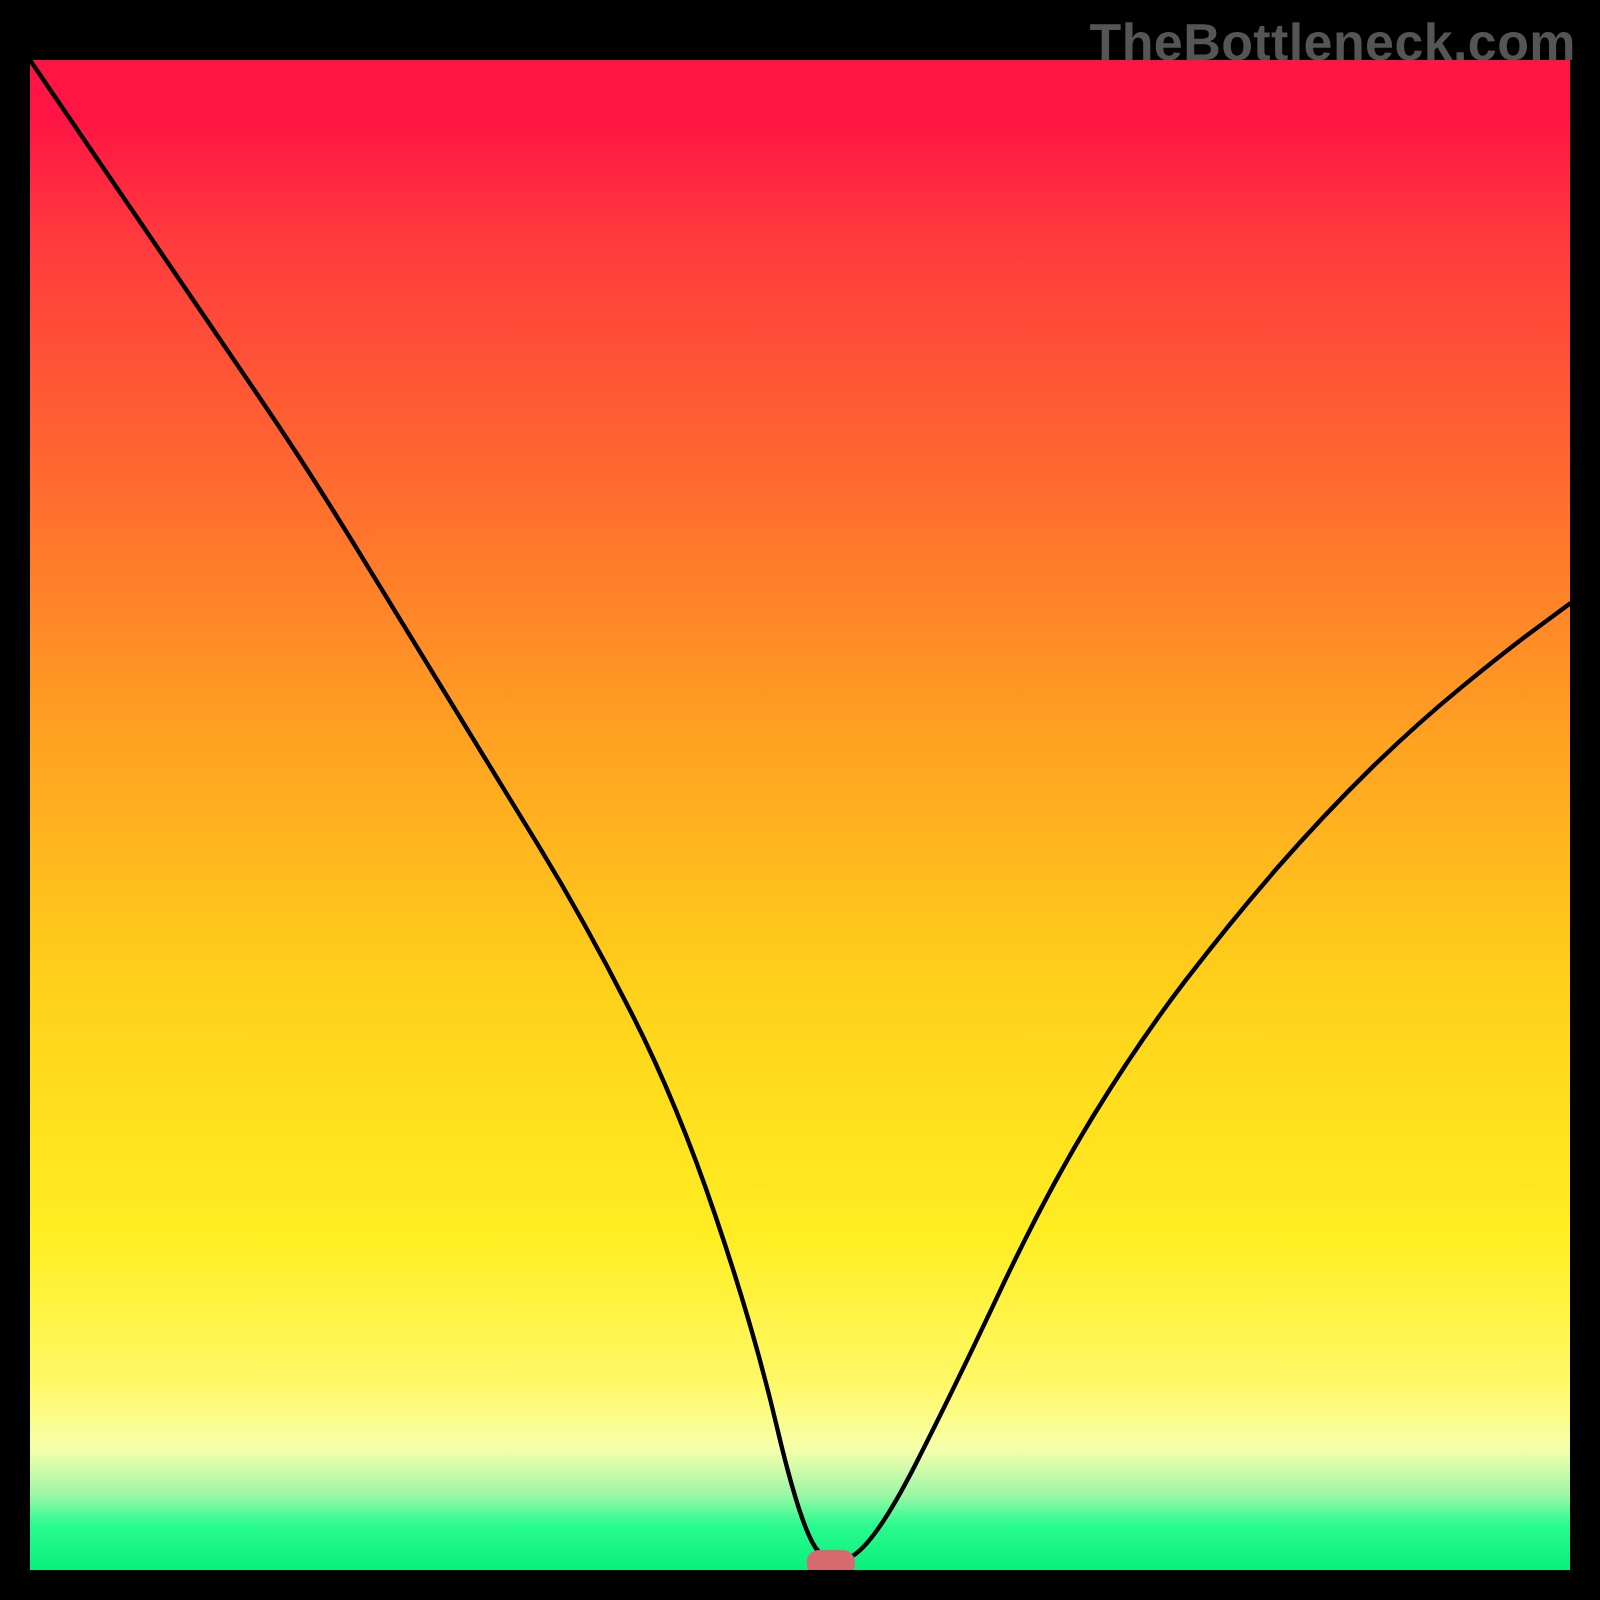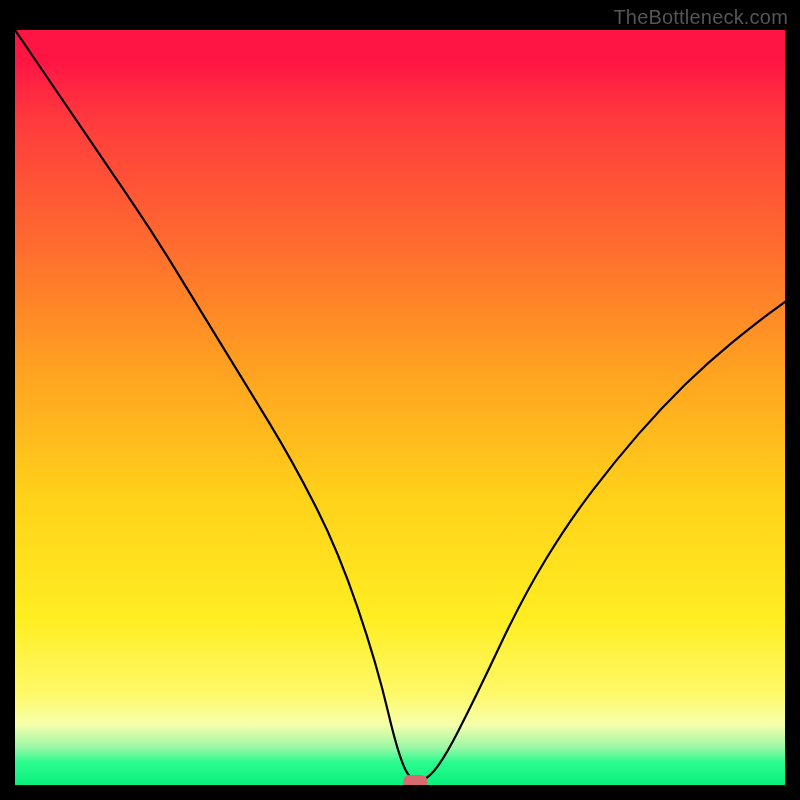--- a/index.html
+++ b/index.html
@@ -15,22 +15,22 @@
     position: relative;
     width: 800px;
     height: 800px;
     background: #000;
   }
   .watermark {
     position: absolute;
     top: 6px;
     right: 12px;
     color: #555;
-    font-size: 20px;
-    font-weight: 400;
+    font-size: 26px;
+    font-weight: 700;
     letter-spacing: 0.2px;
     user-select: none;
   }
   .plot-area {
     position: absolute;
     left: 15px;
     top: 30px;
     width: 770px;
     height: 755px;
   }

